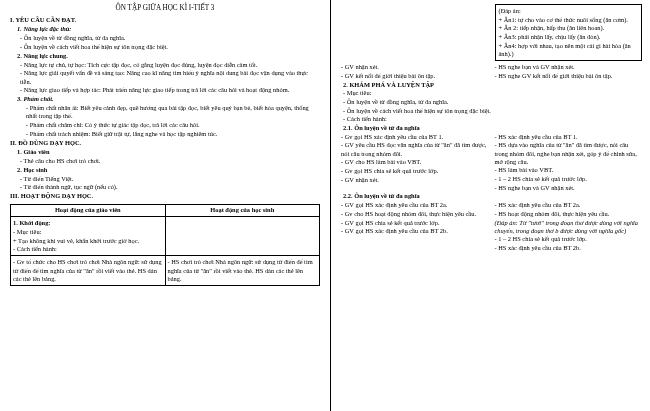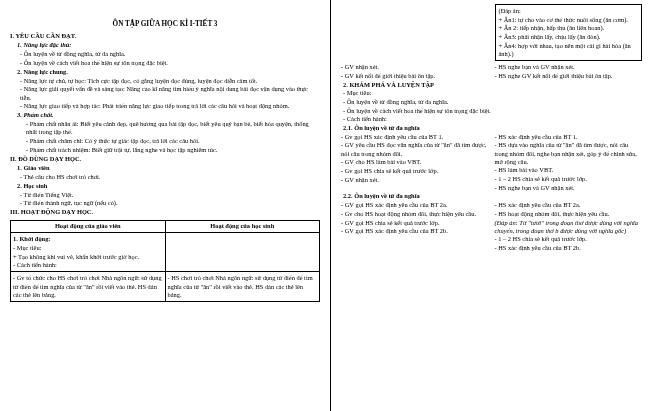--- a/index.html
+++ b/index.html
@@ -31,23 +31,23 @@
     width: 330px;
     padding: 4px 10px 0 10px;
   }
   .col-right {
     width: 320px;
     padding: 4px 8px 0 10px;
     border-left: 1px solid #000;
   }
   .doc-title {
     text-align: center;
-    font-weight: bold;
+    font-weight: normal;
     font-size: 7.2px;
-    margin: 16px 0 3px 0;
+    margin: 0 0 3px 0;
   }
   .sect {
     font-weight: bold;
     margin: 1px 0 0 0;
   }
   .sub-b-i {
     font-weight: bold;
     font-style: italic;
     margin: 1px 0 0 0;
     padding-left: 7px;

